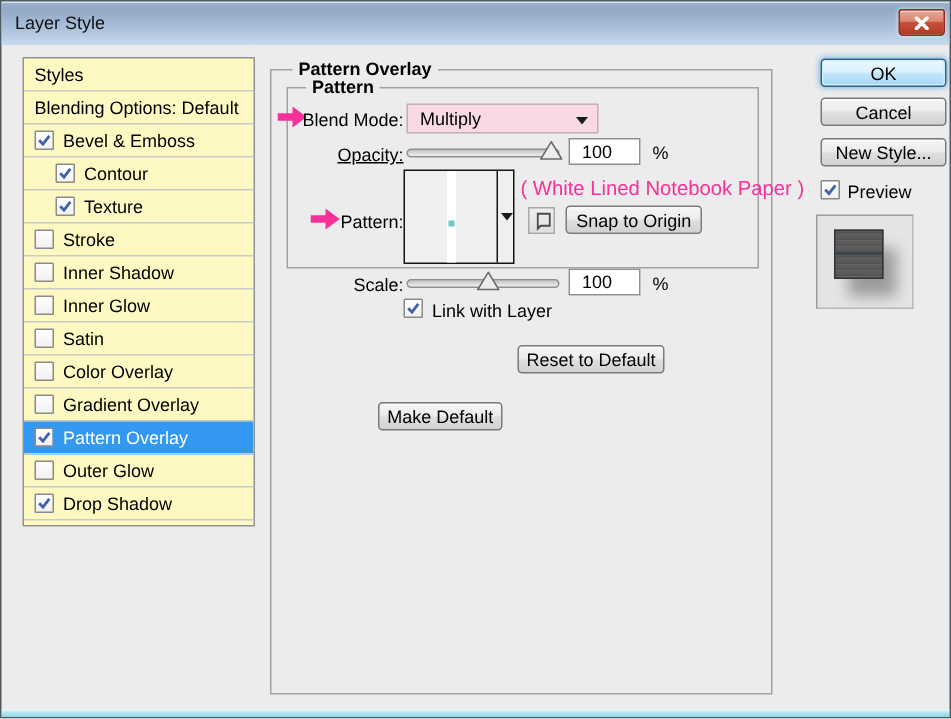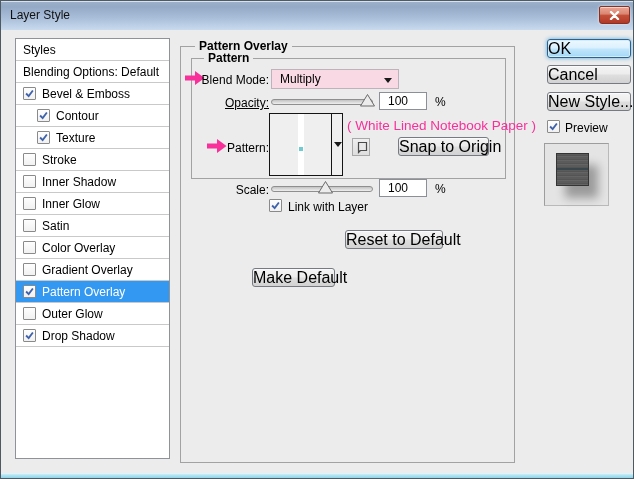--- a/index.html
+++ b/index.html
@@ -18,22 +18,22 @@
   }
   .title-text{position:absolute;left:9px;top:7px;color:#111;}
   .close-btn{
     position:absolute;left:598px;top:5px;width:31px;height:18px;
     border:1px solid #8c2e20;border-radius:2px 2px 3px 3px;
     background:linear-gradient(180deg,#eba795 0%,#d98571 45%,#c6513a 50%,#b03a28 100%);
     box-shadow:inset 0 1px 0 rgba(255,255,255,.55),0 0 3px rgba(255,255,255,.7);
     display:flex;align-items:center;justify-content:center;cursor:pointer;
   }
   .sidebar{
-    position:absolute;left:14px;top:37px;width:155px;height:421px;
-    border:1px solid #8f9398;background:#ffffff;overflow:hidden;
+    position:absolute;left:14px;top:37px;width:155px;height:313px;
+    border:1px solid #8f9398;background:#fef9c3;overflow:hidden;
   }
   .side-row{
     position:relative;height:22px;border-bottom:1px solid #c9c9c9;
     display:flex;align-items:center;padding-left:7px;cursor:pointer;
   }
   .side-row.indent{padding-left:21px;}
   .side-row.selected{background:var(--sel-blue,#3398f2);color:#fff;}
   .checkbox{
     width:13px;height:13px;flex:0 0 13px;
     background:linear-gradient(180deg,#fefefe,#f1f1f1);
@@ -89,22 +89,22 @@
   .mini-btn{
     position:absolute;left:351px;top:137px;width:18px;height:18px;
     background:linear-gradient(180deg,#efefef,#dedede);border:1px solid #a8a8a8;
     display:flex;align-items:center;justify-content:center;cursor:pointer;
   }
   .btn{
     position:absolute;height:19px;
     border:1px solid #757b80;border-radius:3px;
     background:linear-gradient(180deg,#f4f4f4 0%,#ededed 45%,#dedede 55%,#d2d2d2 100%);
     box-shadow:inset 0 1px 0 #fbfbfb;
-    display:flex;align-items:center;justify-content:flex-start;
-    font-size:16px;color:#000;cursor:pointer;white-space:nowrap;
+    display:flex;align-items:center;justify-content:center;
+    font-size:12px;color:#000;cursor:pointer;white-space:nowrap;
   }
   .btn.default-btn{
     border-color:#2c628b;
     background:linear-gradient(180deg,#edf8fe 0%,#dcf1fd 45%,#bfe5fb 55%,#a5d8f5 100%);
     box-shadow:inset 0 0 0 1px #d3ecfa,0 0 4px rgba(77,166,227,.95);
   }
   .check-label{position:absolute;white-space:nowrap;}
   .preview-box{
     position:absolute;left:543px;top:142px;width:65px;height:63px;
     background:#e4e4e4;border:1px solid #b9b9b9;border-top-color:#9d9d9d;border-left-color:#9d9d9d;
@@ -284,21 +284,21 @@
   </div>
 
   <span class="annotation">( White Lined Notebook Paper )</span>
 
   <div class="mini-btn">
     <svg width="13" height="13" viewBox="0 0 13 13">
       <path d="M3.5 1.5 h8 v8 h-6 l-2 2 z" fill="#e8e8e8" stroke="#4a4a4a" stroke-width="1.2"></path>
       <path d="M5.5 9.5 l-2 2 v-2 z" fill="#4a4a4a"></path>
     </svg>
   </div>
-  <div class="btn" style="left:397px;top:136px;width:91px;">
+  <div class="btn" style="left:376px;top:136px;width:91px;">
     <span>Snap to Origin</span>
   </div>
 
   <span class="panel-label" style="top:182px;">Scale:</span>
   <div class="slider-track" style="left:270px;top:185px;"></div>
   <svg class="slider-thumb" id="scale-thumb" style="top: 180px; left: 316.56px;" width="15" height="13" viewBox="0 0 15 13">
     <polygon points="7.5,0.5 14.5,12 0.5,12" fill="#ececec" stroke="#6a6a6a" stroke-width="1"></polygon>
   </svg>
   <input class="numbox" style="left: 378px; top: 178px;" value="100">
   <span class="unit" style="left:434px;top:181px;">%</span>

